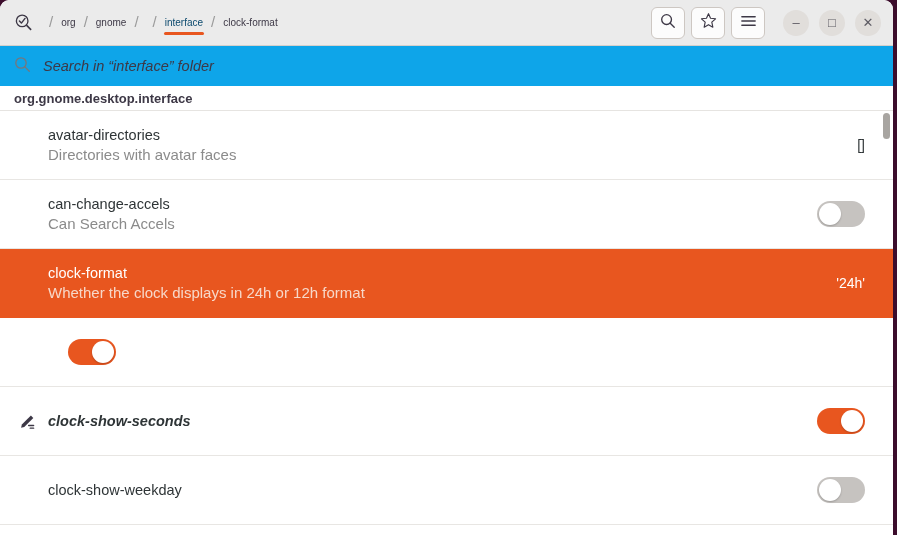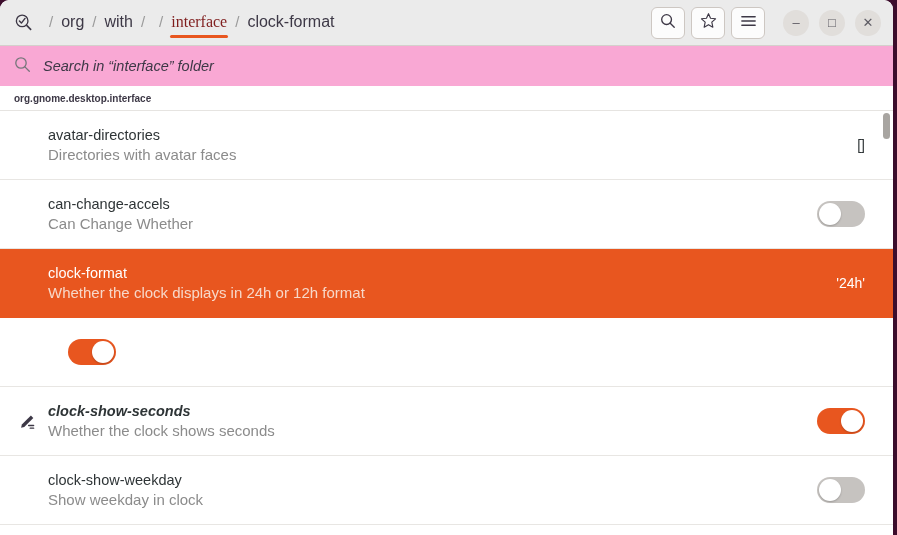--- a/index.html
+++ b/index.html
@@ -65,30 +65,29 @@
     font-size: 15px;
     padding: 0 7px;
     flex: 0 0 auto;
     align-self: center;
     position: relative;
     top: -1px;
   }
 
   .path-seg {
     position: relative;
-    font-size: 16px;
+    font-size: 10px;
     color: #3d3846;
     white-space: nowrap;
     flex: 0 0 auto;
     padding: 12px 1px 13px 1px;
   }
 
   .path-seg.active {
-    color: #7f1d1d;
-    font-family: Liberation Serif, serif;
+    color: #0c4a6e;
   }
 
   .path-seg.active::after {
     content: "";
     position: absolute;
     left: 0; right: 0;
     bottom: 6px;
     height: 3px;
     border-radius: 2px;
     background: #e8561f;
@@ -137,21 +136,21 @@
     cursor: pointer;
     color: #5e5c64;
     font-size: 13px;
     line-height: 1;
   }
 
   
   #searchbar {
     height: 40px;
     min-height: 40px;
-    background: #f9a8d4;
+    background: #0ea5e9;
     display: flex;
     align-items: center;
     padding: 0 14px;
     gap: 12px;
   }
 
   #search-input {
     flex: 1 1 auto;
     border: none;
     outline: none;
@@ -167,21 +166,21 @@
     opacity: 1;
   }
 
   
   #schema-label {
     height: 25px;
     min-height: 25px;
     padding: 0 14px;
     display: flex;
     align-items: center;
-    font-size: 10px;
+    font-size: 13px;
     font-weight: bold;
     color: #3d3846;
     background: #ffffff;
     border-bottom: 1px solid #e6e4e1;
   }
 
   
   #list-scroller {
     position: relative;
     flex: 1 1 auto;
@@ -337,21 +336,21 @@
           <circle cx="8.6" cy="8.3" r="6.1"></circle>
           <line x1="13.1" y1="12.8" x2="18" y2="17.7" stroke-width="1.7"></line>
           <polyline points="5.7,8.4 7.8,10.6 11.6,5.7" stroke-width="1.5" stroke-linecap="round" stroke-linejoin="round"></polyline>
         </svg>
       </span>
 
       <span class="path-sep">/</span>
       <span class="path-seg">org</span>
 
       <span class="path-sep">/</span>
-      <span class="path-seg">with</span>
+      <span class="path-seg">gnome</span>
 
       <span class="path-sep">/</span>
 
       <span class="path-sep">/</span>
       <span class="path-seg active">interface</span>
 
       <span class="path-sep">/</span>
       <span class="path-seg last">clock-format</span>
     </div>
 
@@ -421,21 +420,21 @@
         </div>
         <div class="row-value">
           <span class="value-text">[]</span>
         </div>
       </div>
 
       <div class="row">
         <div class="row-icon"></div>
         <div class="row-text">
           <div class="row-key">can-change-accels</div>
-          <div class="row-desc">Can Change Whether</div>
+          <div class="row-desc">Can Search Accels</div>
         </div>
         <div class="row-value">
           <div class="switch">
             <div class="knob"></div>
           </div>
         </div>
       </div>
 
       <div class="row selected">
         <div class="row-icon"></div>
@@ -460,34 +459,32 @@
       <div class="row modified">
         <div class="row-icon">
           <svg width="19" height="19" viewBox="0 0 20 20" fill="none" stroke="#3d3846" stroke-width="1.5" stroke-linecap="round">
             <path d="M3.2 16.6 L4.1 13.2 L13.6 3.7 L16.1 6.2 L6.6 15.7 Z" fill="#3d3846" stroke="none"></path>
             <line x1="11.2" y1="14.3" x2="16.4" y2="14.3"></line>
             <line x1="12.9" y1="17.0" x2="16.4" y2="17.0"></line>
           </svg>
         </div>
         <div class="row-text">
           <div class="row-key">clock-show-seconds</div>
-          <div class="row-desc">Whether the clock shows seconds</div>
         </div>
         <div class="row-value">
           <div class="switch on">
             <div class="knob"></div>
           </div>
         </div>
       </div>
 
       <div class="row">
         <div class="row-icon"></div>
         <div class="row-text">
           <div class="row-key">clock-show-weekday</div>
-          <div class="row-desc">Show weekday in clock</div>
         </div>
         <div class="row-value">
           <div class="switch">
             <div class="knob"></div>
           </div>
         </div>
       </div>
 
       <div class="row">
         <div class="row-icon"></div>

